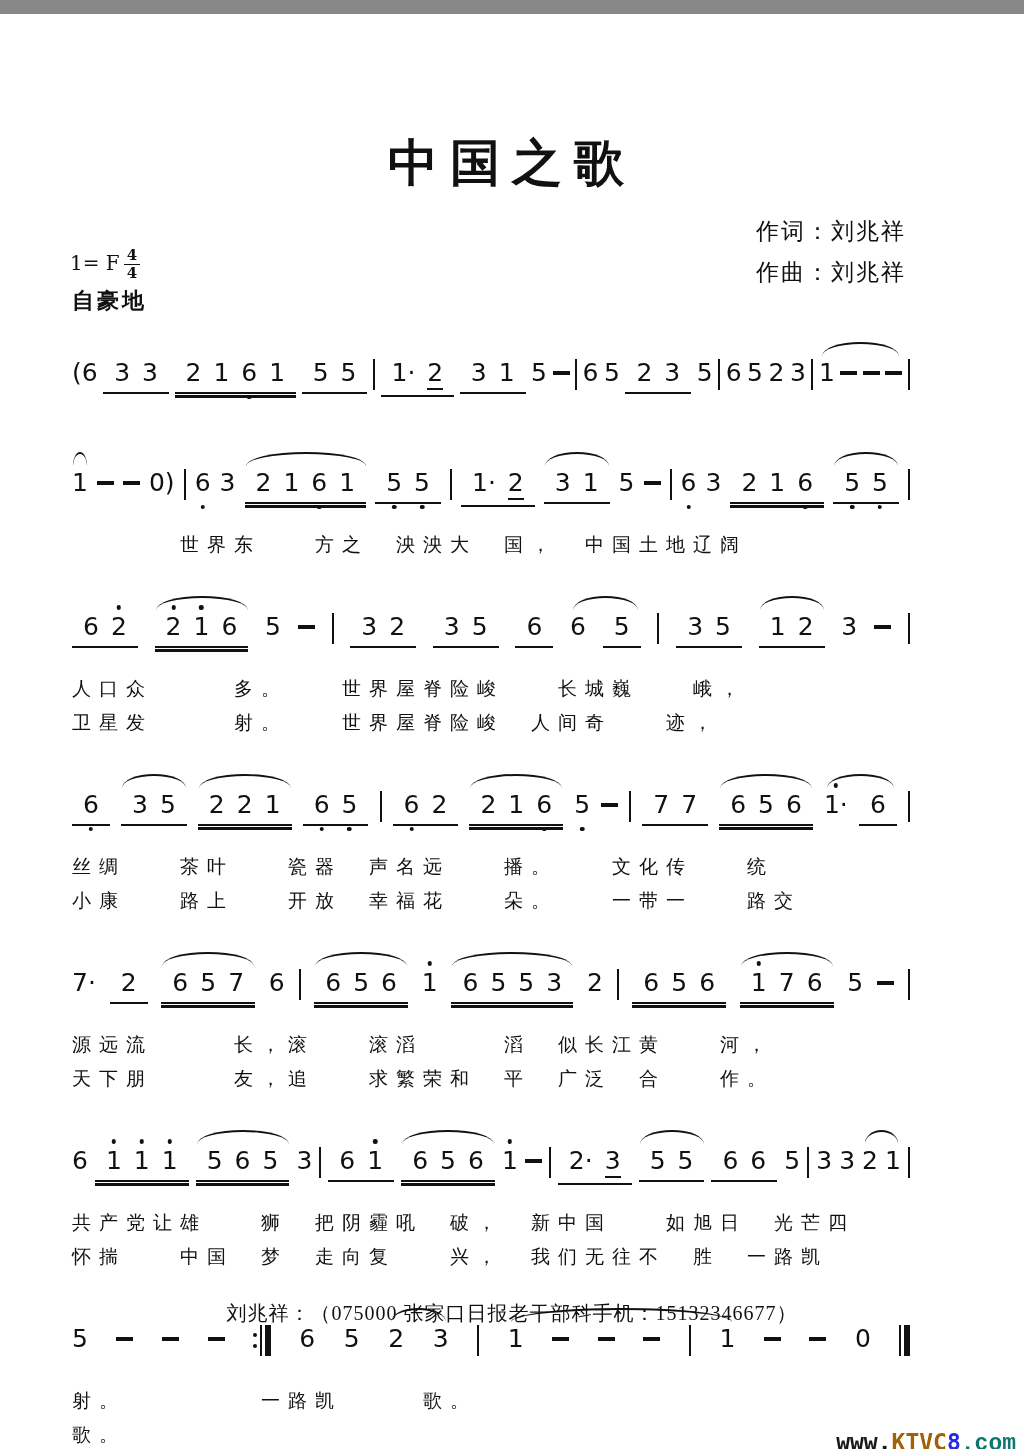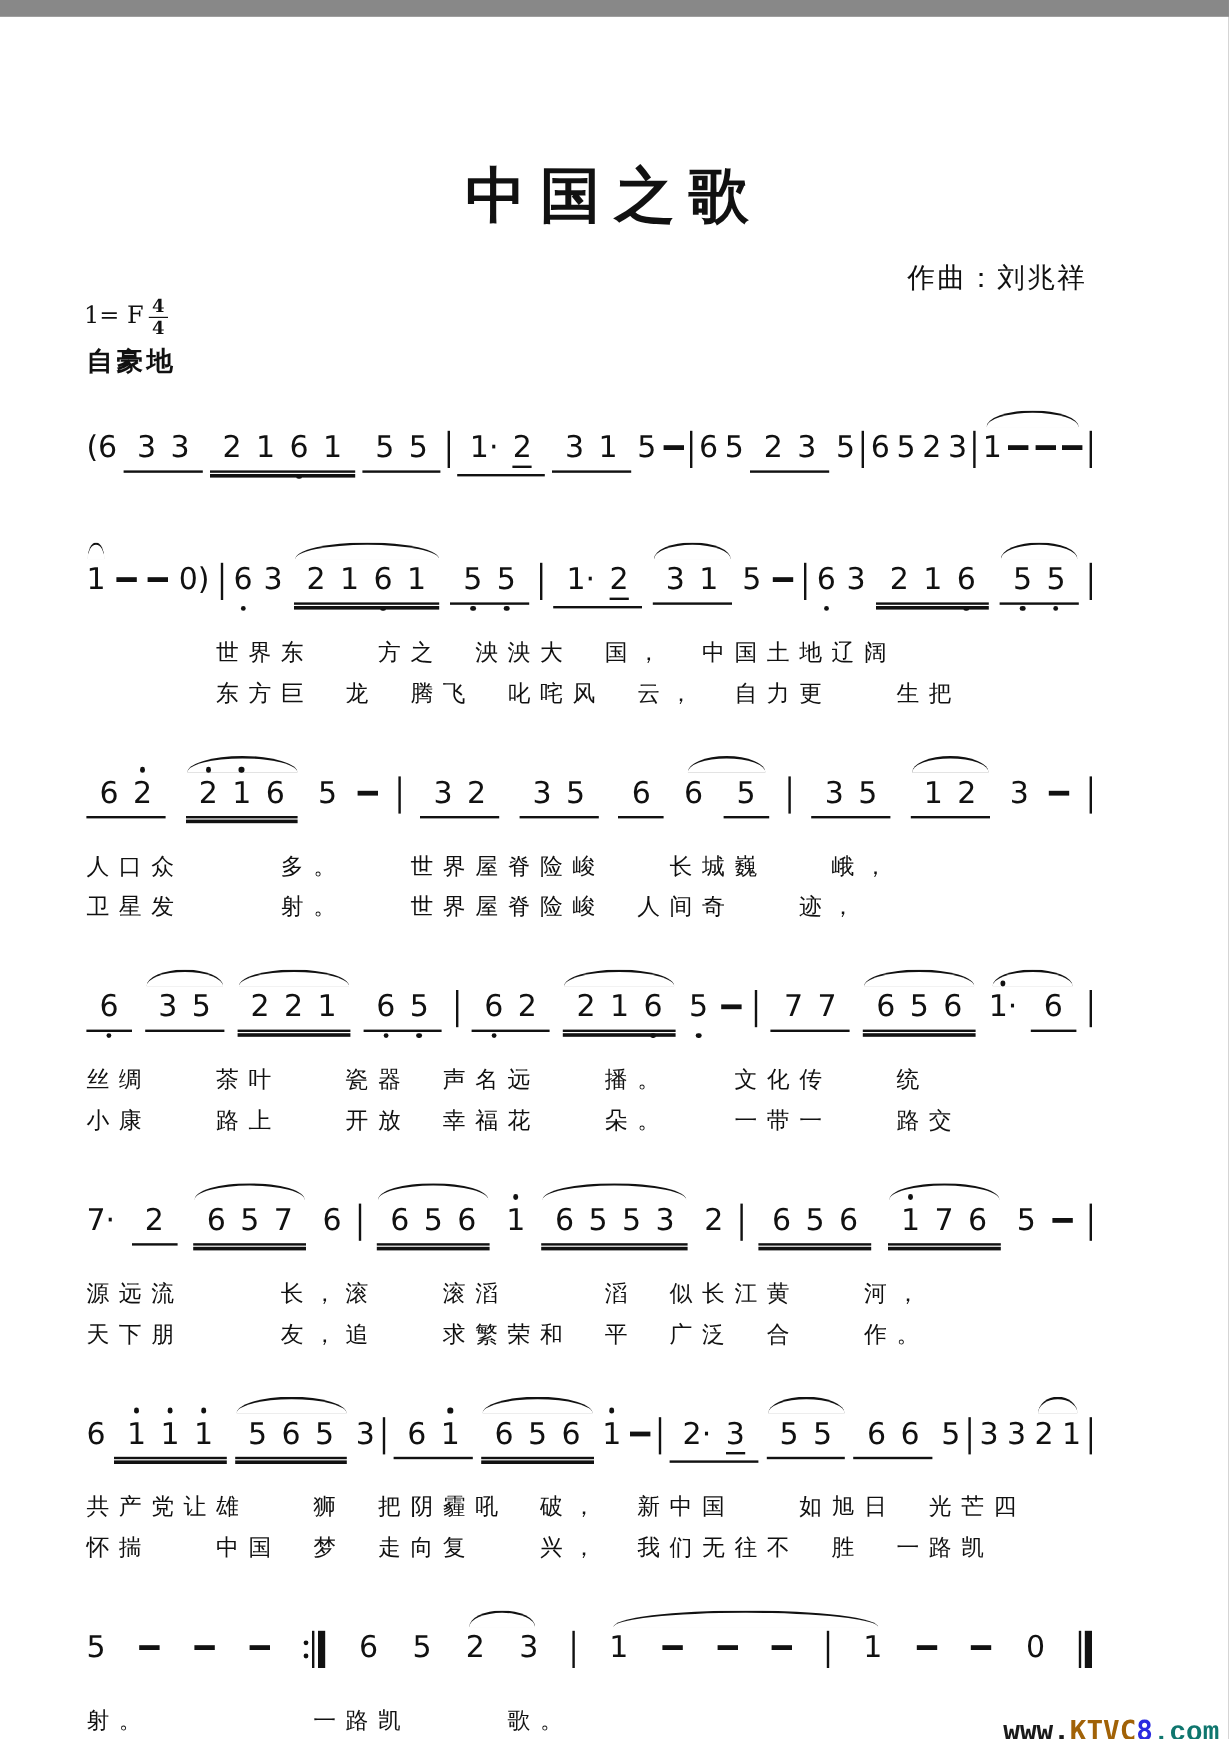--- a/index.html
+++ b/index.html
@@ -80,20 +80,21 @@
   }
 </style>
 </head>
 <body>
 
 <div class="page">
 
   <div class="title">中国之歌</div>
 
   <div class="credits">
+    <div>作词：刘兆祥</div>
     <div>作曲：刘兆祥</div>
   </div>
 
   <div class="keysig">
     <span>1= F</span><span class="frac"><span class="ft">4</span><span class="fb">4</span></span>
   </div>
 
   <div class="mood">自豪地</div>
 
   <div class="score">
@@ -189,21 +190,20 @@
             <span class="note d-b">5</span>
             <span class="note d-b">5</span>
           </span>
           <span class="bar"></span>
           <span class="slur" style="left: 1px; width: 14px;"></span>
           <span class="slur" style="left: 174px; width: 120px;"></span>
           <span class="slur" style="left: 473px; width: 64px;"></span>
           <span class="slur" style="left: 762px; width: 64px;"></span>
         </div>
         <div class="lyr">　　　　世界东　　方之　泱泱大　国，　中国土地辽阔</div>
-        <div class="lyr">　　　　东方巨　龙　腾飞　叱咤风　云，　自力更　　生把</div>
       </div>
       <div class="sys">
         <div class="notes-row">
           <span class="grp g1">
             <span class="note">6</span>
             <span class="note d-a">2</span>
           </span>
           <span class="grp g2">
             <span class="note d-a">2</span>
             <span class="note d-a">1</span>
@@ -435,16 +435,17 @@
             <span class="thick"></span>
           </span>
           <span class="slur" style="left: 319px; width: 55px;"></span>
           <span class="slur" style="left: 439px; width: 221px;"></span>
         </div>
         <div class="lyr">射。　　　　　一路凯　　　歌。</div>
         <div class="lyr">歌。</div>
       </div>
     </div>
 
+  <div class="footer">刘兆祥：（075000 张家口日报老干部科手机：15132346677）</div>
 
   <div class="wm"><span style="color: rgb(26, 26, 26);">www.</span><span style="color: #a16207;">KTVC</span><span style="color: rgb(42, 42, 224);">8</span><span style="color: #0f766e; font-family: Liberation Mono, monospace;">.com</span></div>
 
 </div>
 
 </body></html>

